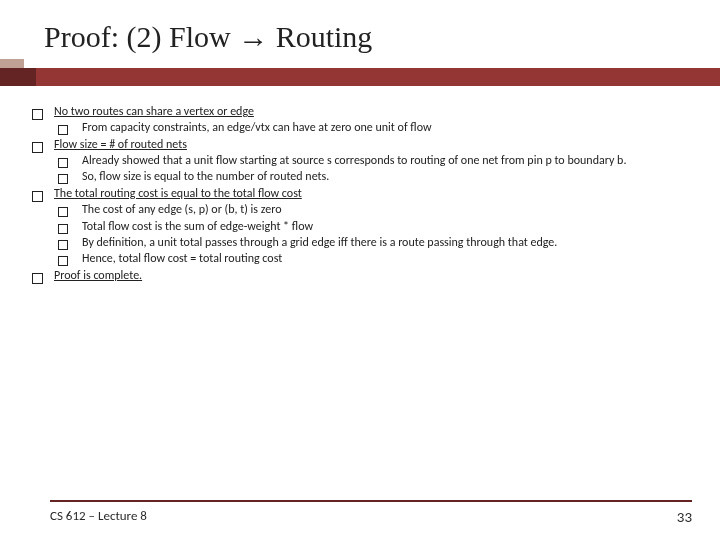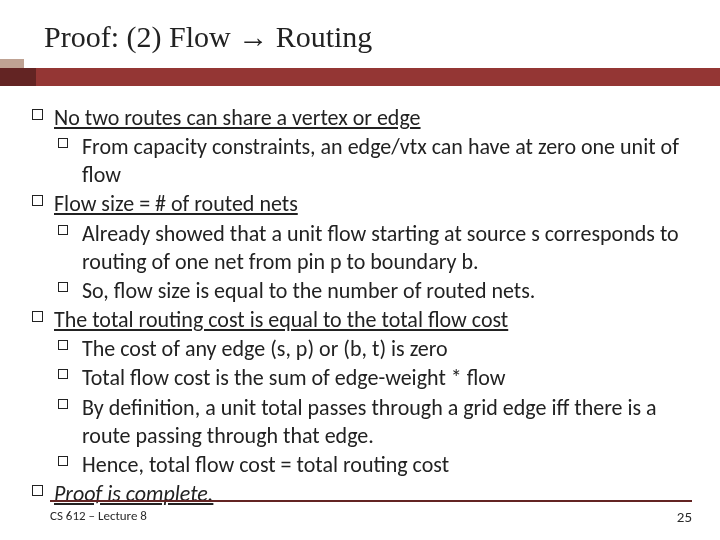--- a/index.html
+++ b/index.html
@@ -26,34 +26,34 @@
   }
   .bar {
     position: absolute;
     height: 18px;
   }
   .bar.maroon-left { left: 0; width: 36px; background: #632423; }
   .bar.maroon-main { left: 36px; width: 684px; background: #943634; }
   .bar.light-top { left: -6px; top: -9px; width: 30px; height: 9px; background: #bfa293; }
   .content {
     padding: 18px 22px 0 30px;
-    font-size: 22px;
+    font-size: 12px;
     line-height: 1.28;
   }
   .lvl1 { padding-left: 24px; position: relative; margin-bottom: 1px; }
   .lvl1::before {
     content: "";
     position: absolute;
     left: 2px; top: 5px;
     width: 9px; height: 9px;
     border: 1.5px solid #222;
     background: transparent;
   }
   .lvl1-text { text-decoration: underline; }
-  .lvl1-proof { font-style: italic; text-decoration: underline; text-align: right; }
+  .lvl1-proof { text-decoration: underline; text-align: right; }
   .lvl2 { padding-left: 52px; position: relative; margin-bottom: 1px; }
   .lvl2::before {
     content: "";
     position: absolute;
     left: 28px; top: 5px;
     width: 8px; height: 8px;
     border: 1.3px solid #222;
     background: transparent;
   }
   .footer {
@@ -109,15 +109,15 @@
   <div class="lvl1">
     <span class="lvl1-proof">Proof is complete.</span>
   </div>
 
 </div>
 
 <div class="footer">
   <div class="footer-line"></div>
   <div class="footer-row">
     <div class="footer-left">CS 612 – Lecture 8</div>
-    <div class="footer-right">25</div>
+    <div class="footer-right">33</div>
   </div>
 </div>
 
 </body></html>

